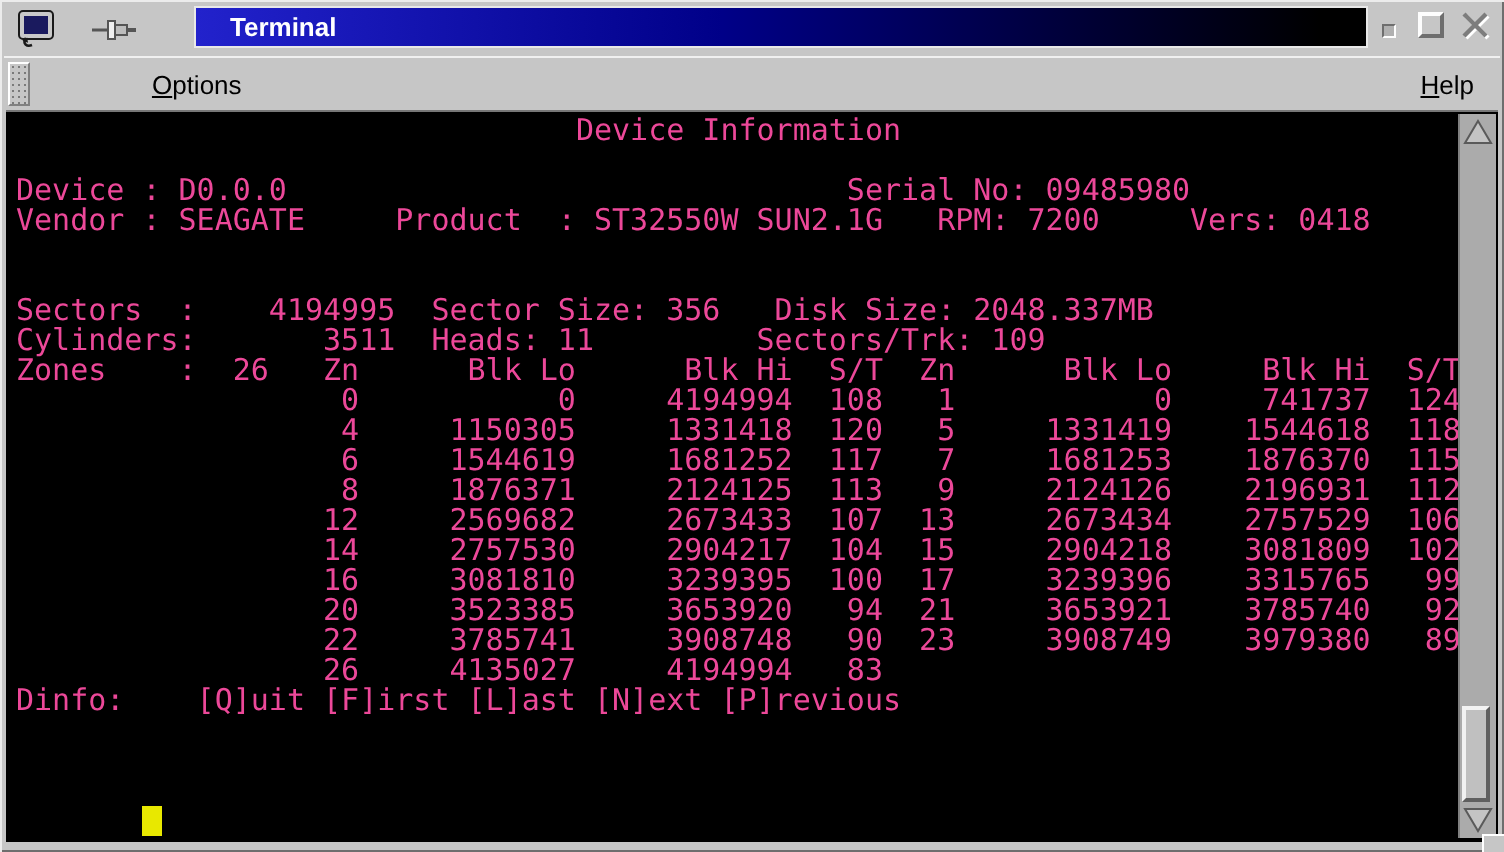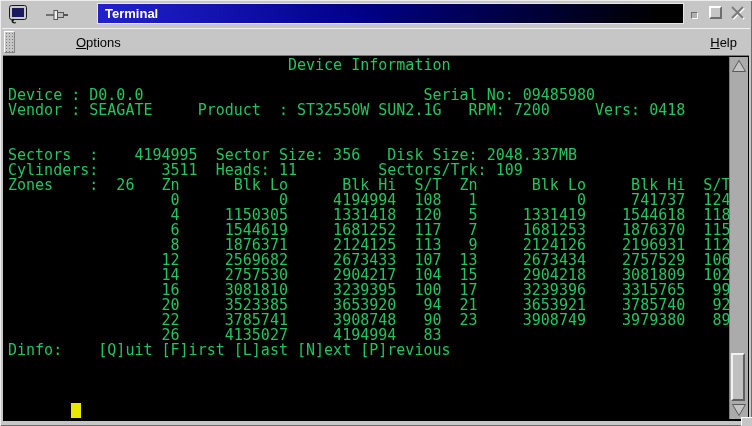--- a/index.html
+++ b/index.html
@@ -7,21 +7,21 @@
           box-shadow:inset 1px 1px 0 #ececec, inset -1px -1px 0 #6e6e6e;
           font-family:"Liberation Sans",sans-serif;}
   
   .titlebar{position:absolute;top:0;left:0;right:0;height:28px;}
   .app-icon{position:absolute;left:7px;top:4px;width:22px;height:20px;}
   .pin{position:absolute;left:44px;top:8px;width:26px;height:14px;}
   .title-slot{position:absolute;left:97px;top:3px;width:587px;height:21px;
               background:linear-gradient(to right,#2222cc 0%,#000088 45%,#000000 96%);
               border:1px solid #e8e8e8;box-sizing:border-box;}
   .title-text{color:#ffffff;font-size:13px;font-weight:bold;line-height:19px;padding-left:7px;
-              display:inline-block;white-space:nowrap;}
+              display:inline-block;white-space:nowrap;margin-left:10px;}
   .btn-min{position:absolute;left:691px;top:12px;width:5px;height:5px;background:#b0b0b0;
            border:1px solid;border-color:#6e6e6e #fdfdfd #fdfdfd #6e6e6e;}
   .btn-max{position:absolute;left:709px;top:6px;width:13px;height:13px;background:transparent;
            border:2px solid;border-color:#fdfdfd #6e6e6e #6e6e6e #fdfdfd;box-sizing:border-box;}
   .btn-close{position:absolute;left:729px;top:4px;width:18px;height:18px;}
   
   .menubar{position:absolute;top:28px;left:2px;right:2px;height:26px;display:flex;align-items:center;
            background:#c6c6c6;border-top:1px solid #f0f0f0;}
   .grip{width:9px;height:20px;margin-left:2px;background-color:#c6c6c6;
         background-image:radial-gradient(#7a7a7a 26%,transparent 27%);background-size:3px 3px;
@@ -30,21 +30,21 @@
   .menu-item::first-letter{text-decoration:underline;}
   .mi-file{margin-left:17px;margin-top:38px;}
   .mi-options{margin-left:8px;}
   .spacer{flex:1;}
   .mi-help{margin-right:8px;}
   
   .terminal{position:absolute;left:3px;top:55px;width:746px;height:366px;background:#000000;
             border-top:1px solid #777;box-sizing:border-box;}
   .text-layer{position:absolute;left:5px;top:2px;width:721px;}
   .term-line{font-family:"DejaVu Sans Mono",monospace;font-size:15px;line-height:15px;height:15px;
-             color:#22c55e;white-space:pre;}
+             color:#ec4899;white-space:pre;}
   .cursor{position:absolute;left:68px;top:347px;width:10px;height:15px;background:#e8e800;}
   
   .scrollbar{position:absolute;right:1px;top:1px;width:19px;height:362px;background:#ababab;
              border-left:1px solid #808080;box-sizing:border-box;}
   .sb-up{position:absolute;top:1px;left:0;width:18px;height:16px;}
   .sb-down{position:absolute;bottom:1px;left:0;width:18px;height:16px;}
   .sb-thumb{position:absolute;left:1px;top:296px;width:14px;height:48px;background:#c0c0c0;
             border:2px solid;border-color:#f2f2f2 #5f5f5f #5f5f5f #f2f2f2;box-sizing:border-box;}
   .resize-corner{position:absolute;right:0;bottom:0;width:10px;height:8px;background:#c6c6c6;
                  border-left:1px solid #fff;border-top:1px solid #fff;}

